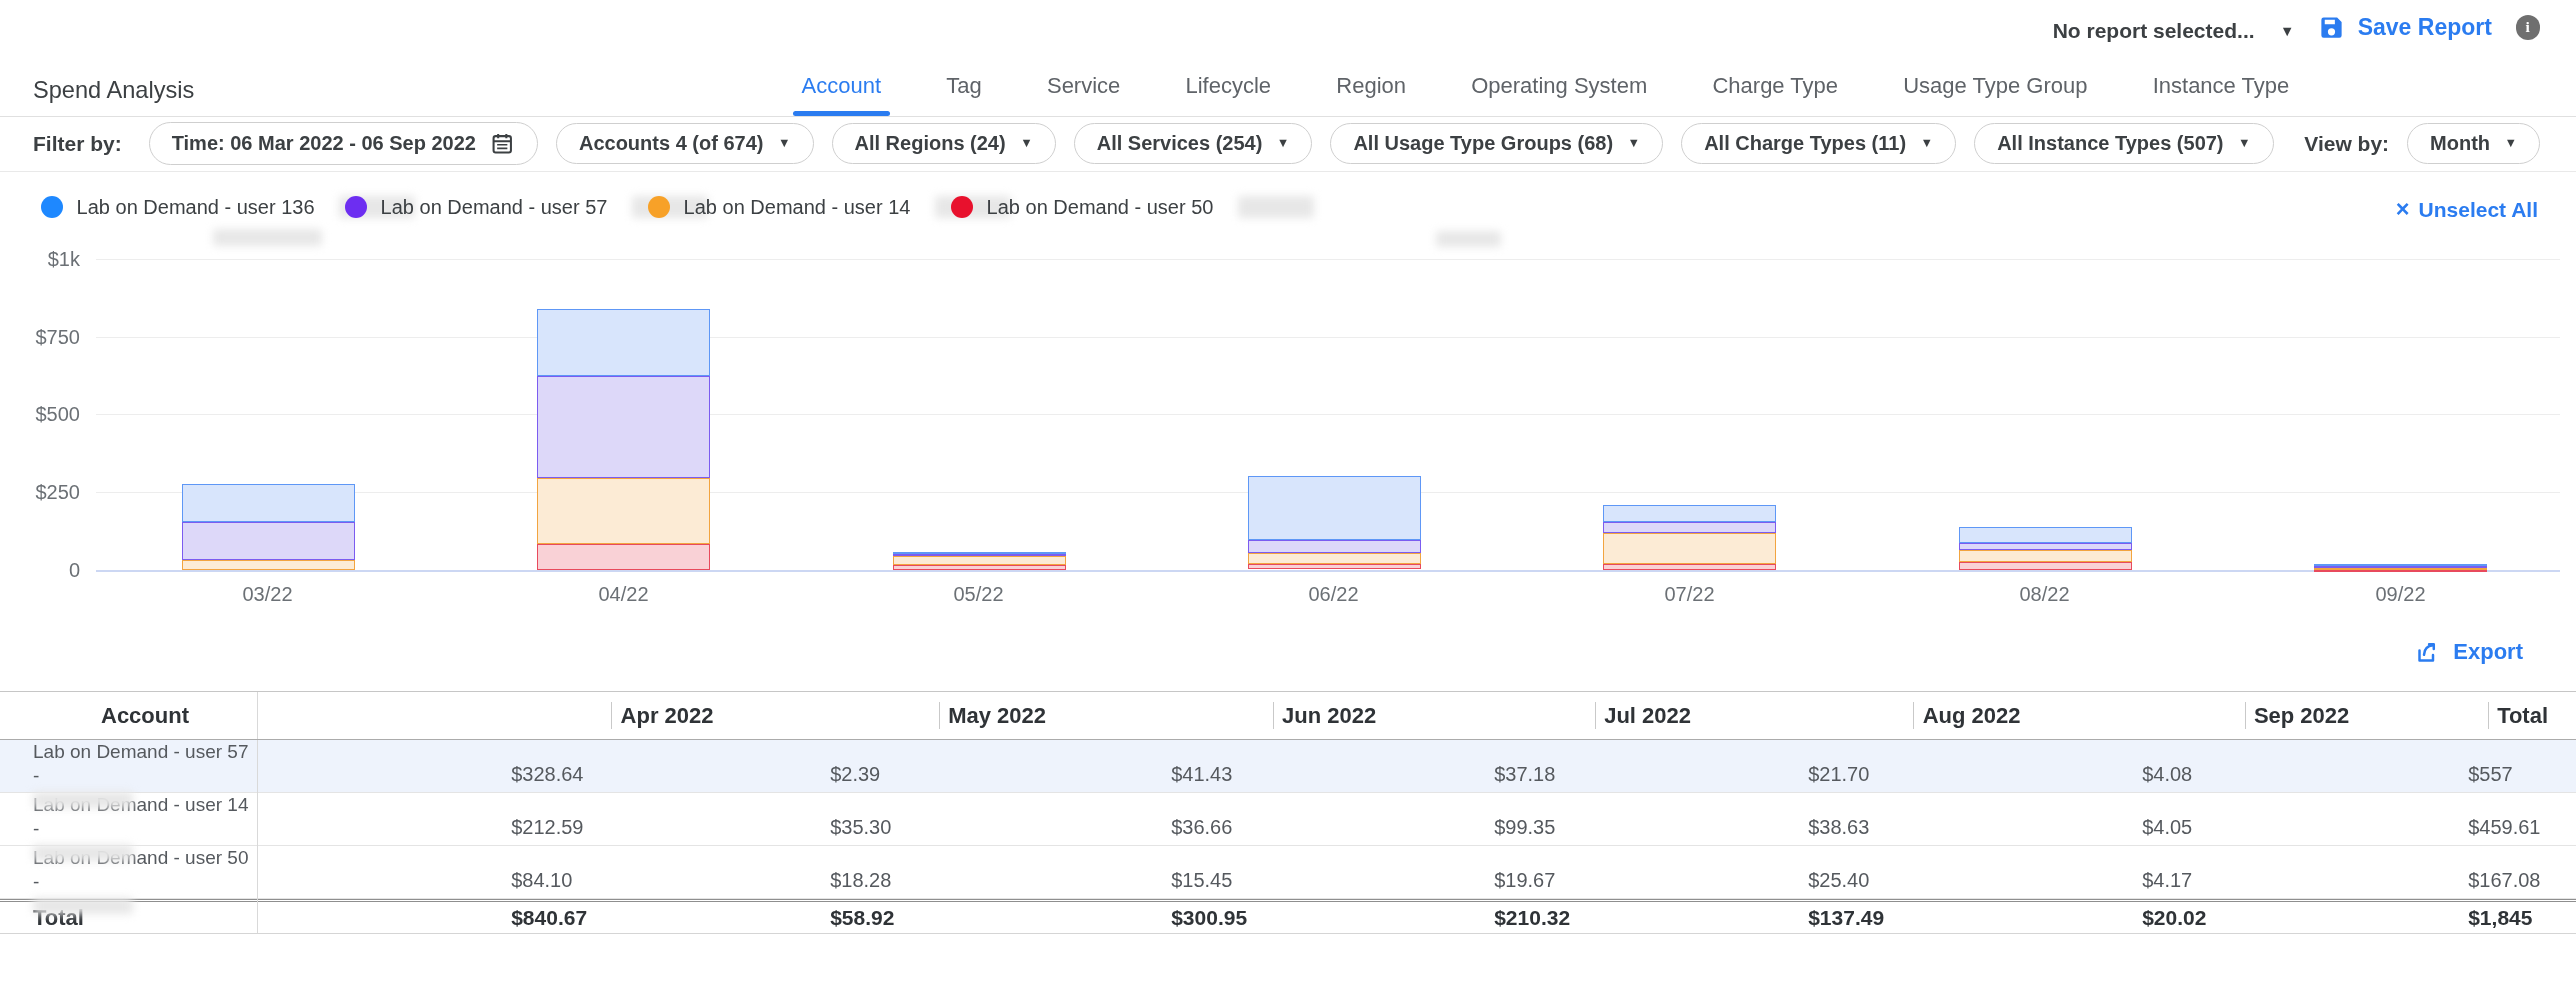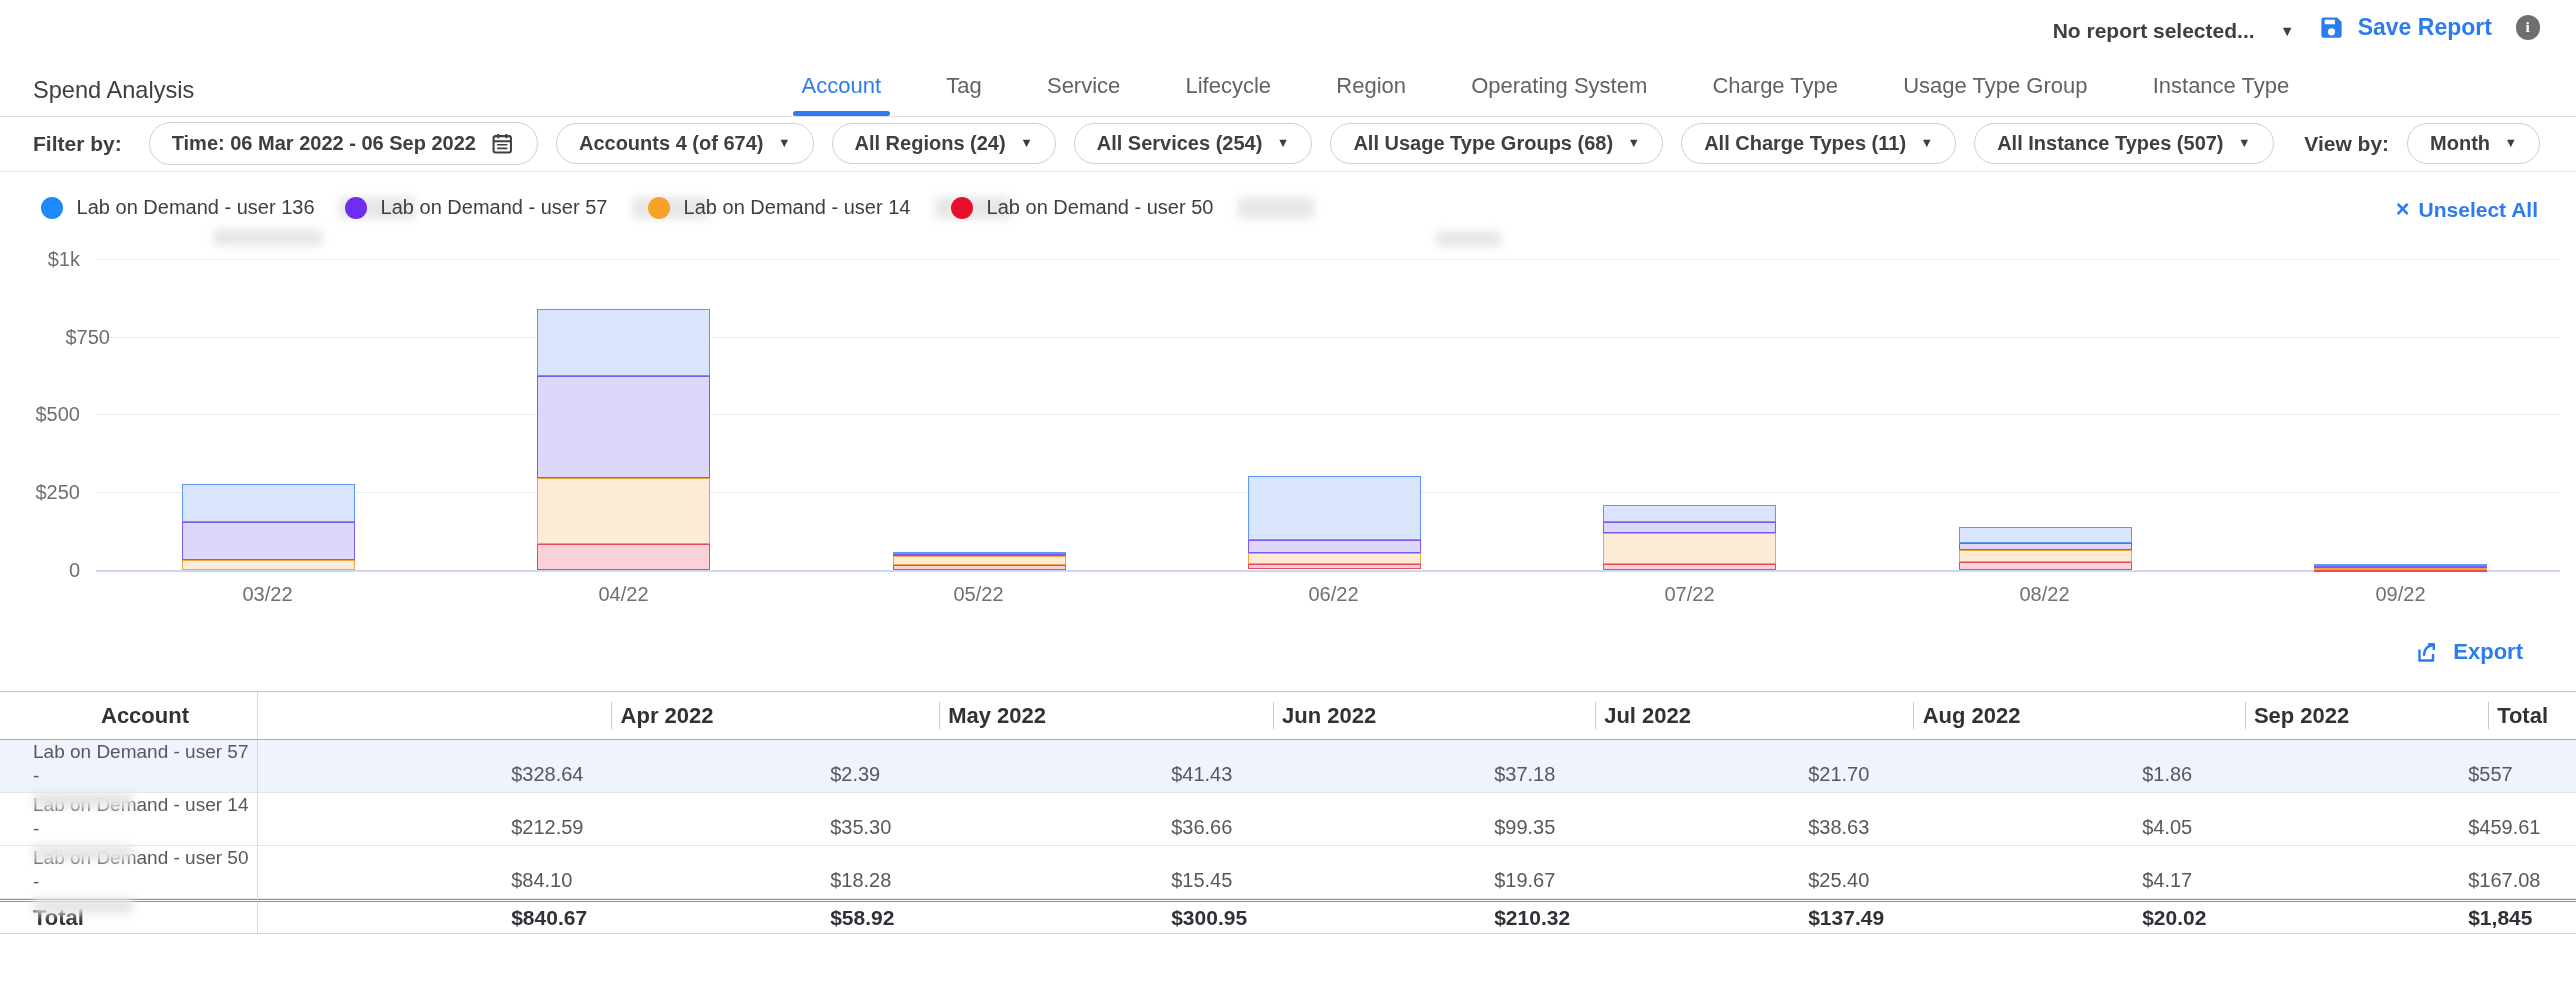--- a/index.html
+++ b/index.html
@@ -26,21 +26,21 @@
 
   
   .filterbar{position:absolute;top:116px;left:0;right:0;height:56px;border-bottom:0.9px solid #e9e9e9;display:flex;align-items:center;padding-left:33px;gap:18px;}
   .filter-label{font-size:21px;font-weight:bold;color:#3c4043;margin-right:9px;white-space:nowrap;}
   .pill{display:flex;align-items:center;gap:14.5px;border:1.8px solid #cfcfcf;border-radius:908px;background:#fff;padding:8.2px 22px;font-size:20px;font-weight:bold;color:#3c4043;cursor:pointer;white-space:nowrap;}
   .pill .caret{font-size:12.7px;}
   .viewby-label{font-size:21px;font-weight:bold;color:#3c4043;margin-left:12.7px;white-space:nowrap;}
 
   
   .legendrow{position:absolute;top:178px;left:0;right:0;height:76px;}
-  .legend-item{position:absolute;top:18px;display:flex;align-items:center;gap:13.6px;cursor:pointer;}
+  .legend-item{position:absolute;top:18px;display:flex;gap:13.6px;cursor:pointer;}
   .legend-dot{width:22px;height:22px;border-radius:50%;flex:none;}
   .legend-label{font-size:20px;color:#3c4043;white-space:nowrap;}
   .blur-patch{background:#e7e7e7;border-radius:3.6px;filter:blur(4.5px);}
   .legend-item .blur-patch{width:76px;height:22px;margin-left:11px;}
   .legend-blur-2{position:absolute;left:213px;top:51px;width:109px;height:17.3px;}
   .legend-blur-3{position:absolute;left:1436px;top:53px;width:65px;height:15.5px;}
   .unselect-btn{position:absolute;right:38px;top:20px;display:flex;align-items:center;gap:9px;cursor:pointer;}
   .unselect-btn .x{font-size:23.6px;font-weight:bold;color:#2b7cf0;line-height:1;}
   .unselect-btn .lbl{font-size:21px;font-weight:bold;color:#2b7cf0;}
 
@@ -183,21 +183,21 @@
         <span class="legend-dot" style="background: rgb(232, 17, 45);"></span>
         <span class="legend-label">Lab on Demand - user 50</span>
         <span class="blur-patch"></span>
       </div>
     </div>
 
   <div class="chart" id="chart">
       <div class="gridline" style="top: 259px;"></div>
       <div class="ytick" style="top: 259px;">$1k</div>
       <div class="gridline" style="top: 337px;"></div>
-      <div class="ytick" style="top: 337px; margin-left: 30px;">$750</div>
+      <div class="ytick" style="top: 337px;">$750</div>
       <div class="gridline" style="top: 414px;"></div>
       <div class="ytick" style="top: 414px;">$500</div>
       <div class="gridline" style="top: 492px;"></div>
       <div class="ytick" style="top: 492px;">$250</div>
       <div class="gridline baseline" style="top: 570px;"></div>
       <div class="ytick" style="top: 570px;">0</div>
       <div class="bar" style="left: 182px; top: 484px; height: 86px;">
         <div class="bar-seg" style="height: 38px; background: rgb(216, 229, 252); border-color: rgb(94, 151, 246);"></div>
         <div class="bar-seg" style="height: 38px; background: rgb(221, 216, 249); border-color: rgb(123, 92, 240);"></div>
         <div class="bar-seg" style="height: 10.3px; background: rgb(252, 235, 213); border-color: rgb(242, 164, 64);"></div>
@@ -297,21 +297,21 @@
         <div class="acct-col acct-cell">
           <span>Lab on Demand - user 57 -</span>
           <span class="blur-patch"></span>
         </div>
         <div class="vcell"></div>
         <div class="vcell">$328.64</div>
         <div class="vcell">$2.39</div>
         <div class="vcell">$41.43</div>
         <div class="vcell">$37.18</div>
         <div class="vcell">$21.70</div>
-        <div class="vcell">$1.86</div>
+        <div class="vcell">$4.08</div>
         <div class="vcell">$557</div>
       </div>
       <div class="trow brow">
         <div class="acct-col acct-cell">
           <span>Lab on Demand - user 14 -</span>
           <span class="blur-patch"></span>
         </div>
         <div class="vcell"></div>
         <div class="vcell">$212.59</div>
         <div class="vcell">$35.30</div>

